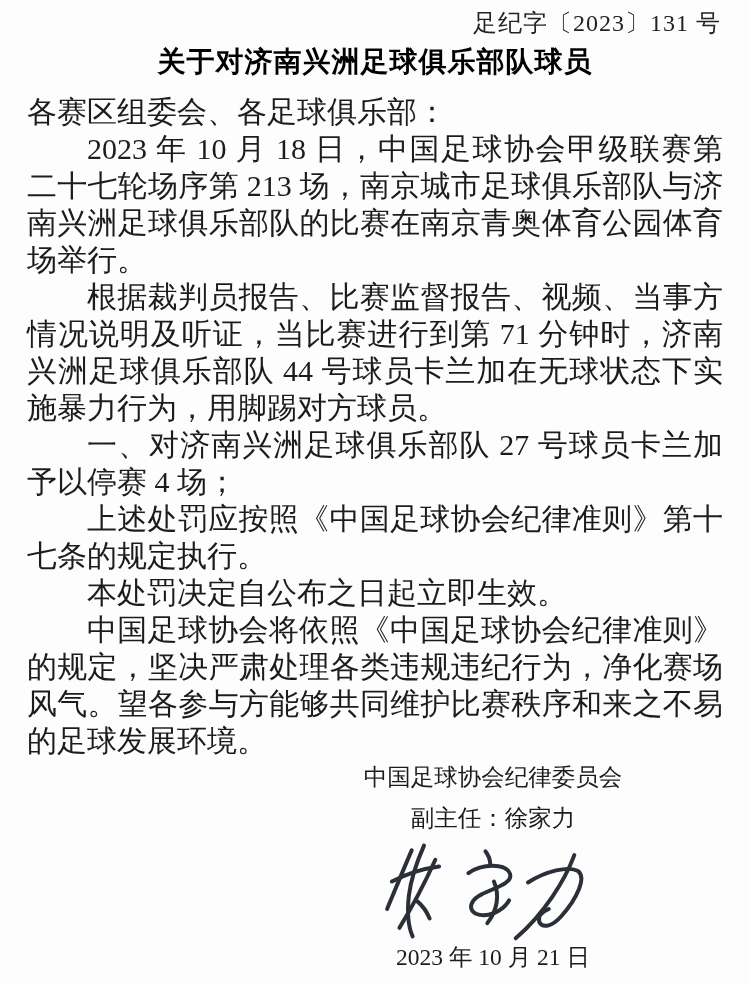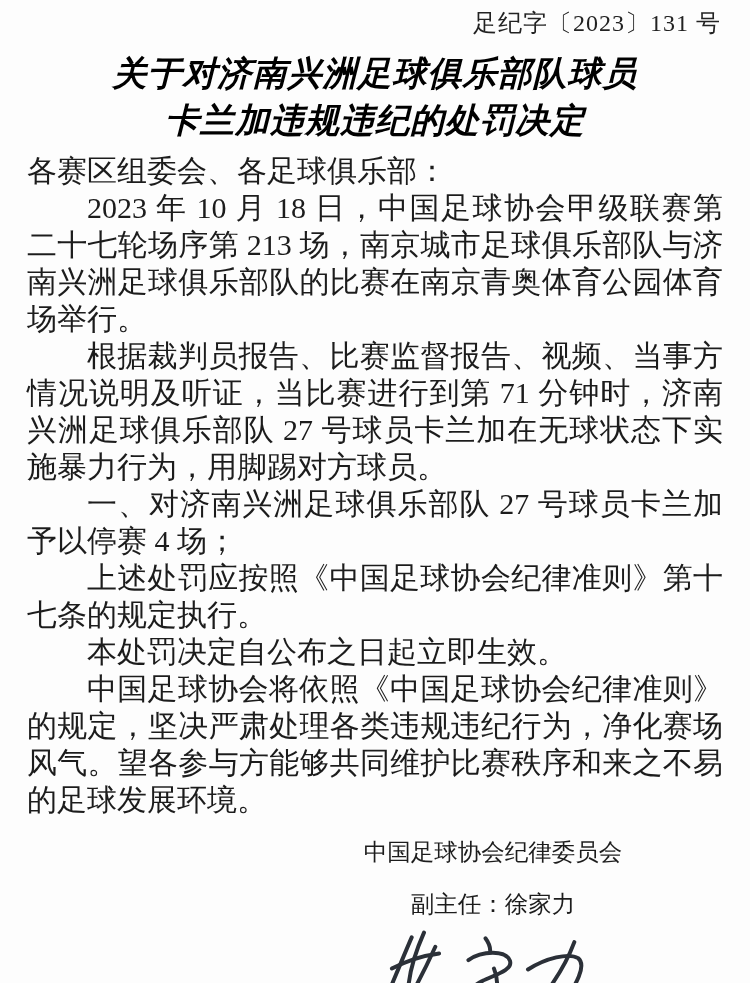--- a/index.html
+++ b/index.html
@@ -19,75 +19,72 @@
   }
   .doc-number {
     text-align: right;
     font-size: 24px;
     line-height: 30px;
     letter-spacing: 1px;
     padding-right: 2px;
     color: #222;
   }
   .title {
-    margin-top: 12px;
     text-align: center;
     font-weight: bold;
-    font-size: 34px;
+    font-size: 28px;
     line-height: 47px;
     color: #000;
     letter-spacing: 1px;
-    font-style: italic;
   }
   .body-text {
     margin-top: 8px;
     font-size: 30px;
     line-height: 37px;
     text-align: justify;
     color: #1c1c1c;
   }
   .body-text p { margin: 0; text-indent: 2em; }
   .body-text p.salutation { text-indent: 0; }
   .closing {
     width: 460px;
     margin-left: auto;
     margin-right: 0;
     text-align: center;
     font-size: 23.5px;
     line-height: 37px;
     color: #1c1c1c;
   }
-  .closing .org-line { margin-top: 16px; }
-  .closing .signer-line { margin-top: 16px; font-family: Liberation Mono, monospace; }
+  .closing .org-line { margin-top: 0; }
+  .closing .signer-line { margin-top: 4px; }
   .signature-wrap {
     margin-top: 2px;
     height: 104px;
     display: flex;
     align-items: center;
     justify-content: center;
   }
   .signature-wrap svg { display: block; }
   .date-line { margin-top: -4px; }
 </style>
 </head>
 <body>
 
 <div class="page">
 
   <div class="doc-number">足纪字〔2023〕131 号</div>
 
   <div class="title">
     <div>关于对济南兴洲足球俱乐部队球员</div>
-    <div>卡兰加违规违纪的处罚决定</div>
   </div>
 
   <div class="body-text">
     <p class="salutation">各赛区组委会、各足球俱乐部：</p>
     <p>2023 年 10 月 18 日，中国足球协会甲级联赛第二十七轮场序第 213 场，南京城市足球俱乐部队与济南兴洲足球俱乐部队的比赛在南京青奥体育公园体育场举行。</p>
-    <p>根据裁判员报告、比赛监督报告、视频、当事方情况说明及听证，当比赛进行到第 71 分钟时，济南兴洲足球俱乐部队 27 号球员卡兰加在无球状态下实施暴力行为，用脚踢对方球员。</p>
+    <p>根据裁判员报告、比赛监督报告、视频、当事方情况说明及听证，当比赛进行到第 71 分钟时，济南兴洲足球俱乐部队 44 号球员卡兰加在无球状态下实施暴力行为，用脚踢对方球员。</p>
     <p>一、对济南兴洲足球俱乐部队 27 号球员卡兰加予以停赛 4 场；</p>
     <p>上述处罚应按照《中国足球协会纪律准则》第十七条的规定执行。</p>
     <p>本处罚决定自公布之日起立即生效。</p>
     <p>中国足球协会将依照《中国足球协会纪律准则》的规定，坚决严肃处理各类违规违纪行为，净化赛场风气。望各参与方能够共同维护比赛秩序和来之不易的足球发展环境。</p>
   </div>
 
   <div class="closing">
     <div class="org-line">中国足球协会纪律委员会</div>
     <div class="signer-line">副主任：徐家力</div>
 

